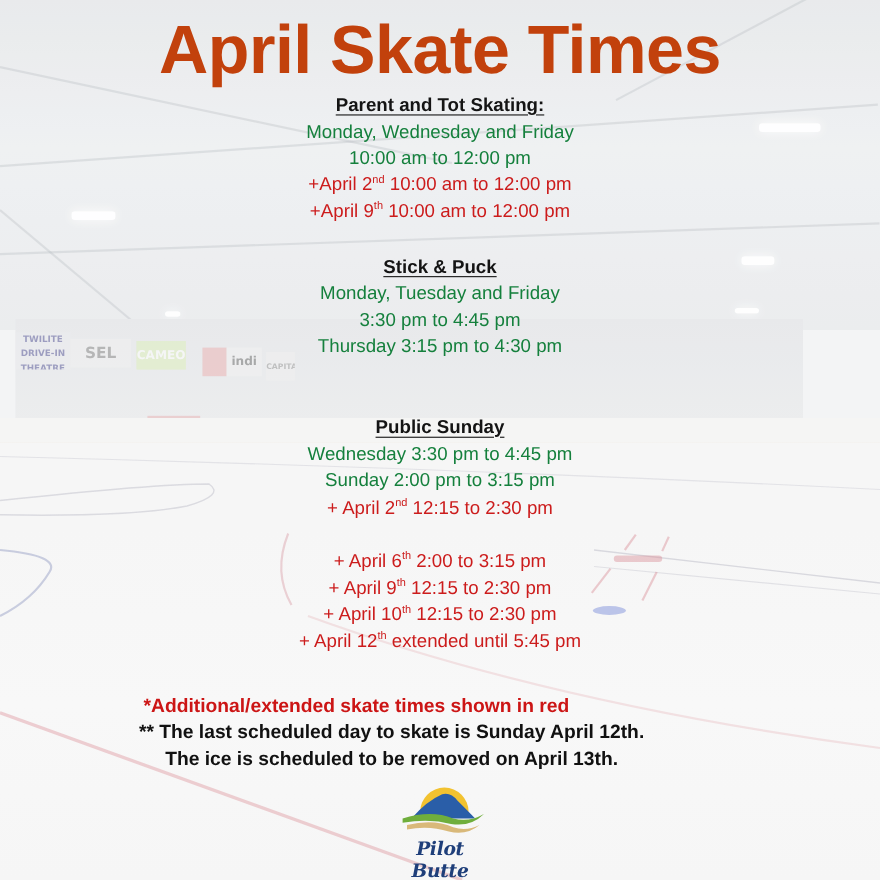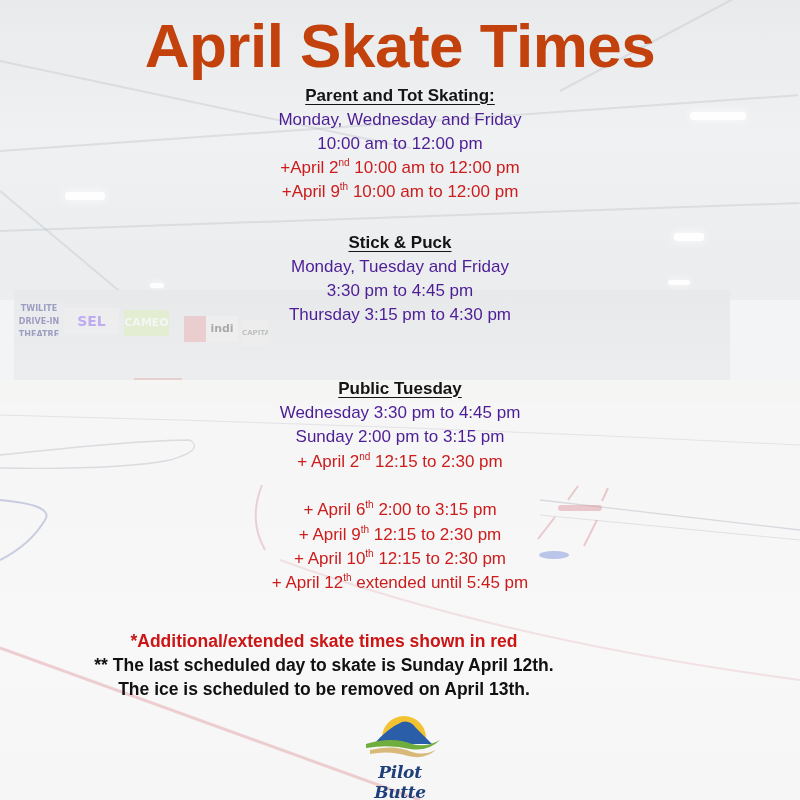--- a/index.html
+++ b/index.html
@@ -30,28 +30,28 @@
   
   .content { position: absolute; inset: 0; text-align: center; }
   .title {
     position: absolute; left: 0; width: 800px; top: 10px;
     font-family: "Liberation Sans", sans-serif; font-weight: bold;
     font-size: 62px; line-height: 72px; color: #c2410c; letter-spacing: -0.5px;
   }
   .line {
     position: absolute; left: 0; width: 800px;
     font-family: "Liberation Sans", sans-serif;
-    font-size: 17px; line-height: 24px; color: #4c1d95; white-space: nowrap;
+    font-size: 17px; line-height: 24px; color: #15803d; white-space: nowrap;
   }
   .line.head { font-weight: bold; text-decoration: underline; text-underline-offset: 3px; color: #141414; }
   .line.red { color: #cc1c1c; }
   .line sup { font-size: 10px; vertical-align: 7px; line-height: 0; }
   .note { position: absolute; left: 0; width: 648px; font-family: "Liberation Sans", sans-serif; font-weight: bold; font-size: 17.5px; line-height: 23px; white-space: nowrap; }
   .note.red { color: #cc1515; }
-  .note.black { color: #111; }
+  .note.black { color: #111; margin-left: 32px; }
 
   .logo { position: absolute; left: 352px; top: 714px; width: 96px; height: 80px; }
   .logo-text {
     position: absolute; left: 0; top: 48px; width: 96px; text-align: center;
     font-family: "DejaVu Serif", serif; font-style: italic; font-weight: bold;
     font-size: 17px; color: #1f3f7a; letter-spacing: -0.3px;
   }
 </style>
 </head>
 <body>
@@ -64,21 +64,21 @@
     <div class="beam" style="left:560px;top:90px;width:300px;transform:rotate(-28deg);"></div>
     <div class="beam" style="left:0;top:190px;width:200px;transform:rotate(40deg);"></div>
     <div class="light" style="left:65px;top:192px;width:40px;"></div>
     <div class="light" style="left:690px;top:112px;width:56px;"></div>
     <div class="light" style="left:674px;top:233px;width:30px;"></div>
     <div class="light" style="left:668px;top:280px;width:22px;height:5px;"></div>
     <div class="light" style="left:150px;top:283px;width:14px;height:5px;"></div>
   </div>
   <div class="wall">
     <div class="banner" style="left:0;top:12px;width:50px;background:#e9e9ee;color:#3d3d88;font-size:8px;line-height:13px;white-space:normal;height:34px;">TWILITE DRIVE-IN THEATRE</div>
-    <div class="banner" style="left:50px;top:18px;width:55px;background:#efefef;color:#8b5cf6;font-size:14px;">SEL</div>
+    <div class="banner" style="left:50px;top:18px;width:55px;background:#efefef;color:#737373;font-size:14px;">SEL</div>
     <div class="banner" style="left:110px;top:20px;width:45px;background:#d7ecae;color:#ffffff;">CAMEO</div>
     <div class="banner" style="left:170px;top:26px;width:22px;background:#e7a5a5;"></div>
     <div class="banner" style="left:192px;top:26px;width:32px;background:#f0f0f0;color:#555;">indi</div>
     <div class="banner" style="left:228px;top:30px;width:26px;background:#eee;color:#888;font-size:7px;">CAPITAL</div>
     <div class="banner" style="left:65px;top:88px;width:50px;height:16px;line-height:16px;background:transparent;color:#8890a0;font-size:10px;">BUNGE</div>
     <div class="banner" style="left:120px;top:88px;width:48px;height:18px;line-height:18px;background:#e6a9a9;color:#fff;font-size:10px;">Redhead</div>
   </div>
   <div class="boards"></div>
   <div class="ice"></div>
   <svg class="rink" width="800" height="800">
@@ -115,21 +115,21 @@
   </div>
   <div class="line red" style="top:180px;">
     <span>+April </span><span>9</span><sup>th</sup><span> 10:00 am to 12:00 pm</span>
   </div>
 
   <div class="line head" style="top:231px;">Stick &amp; Puck</div>
   <div class="line" style="top:255px;">Monday, Tuesday and Friday</div>
   <div class="line" style="top:279px;">3:30 pm to 4:45 pm</div>
   <div class="line" style="top:303px;">Thursday 3:15 pm to 4:30 pm</div>
 
-  <div class="line head" style="top:377px;">Public Tuesday</div>
+  <div class="line head" style="top:377px;">Public Sunday</div>
   <div class="line" style="top:401px;">Wednesday 3:30 pm to 4:45 pm</div>
   <div class="line" style="top:425px;">Sunday 2:00 pm to 3:15 pm</div>
   <div class="line red" style="top:450px;">
     <span>+ April </span><span>2</span><sup>nd</sup><span> 12:15 to 2:30 pm</span>
   </div>
   <div class="line red" style="top:498px;">
     <span>+ April </span><span>6</span><sup>th</sup><span> 2:00 to 3:15 pm</span>
   </div>
   <div class="line red" style="top:523px;">
     <span>+ April </span><span>9</span><sup>th</sup><span> 12:15 to 2:30 pm</span>

